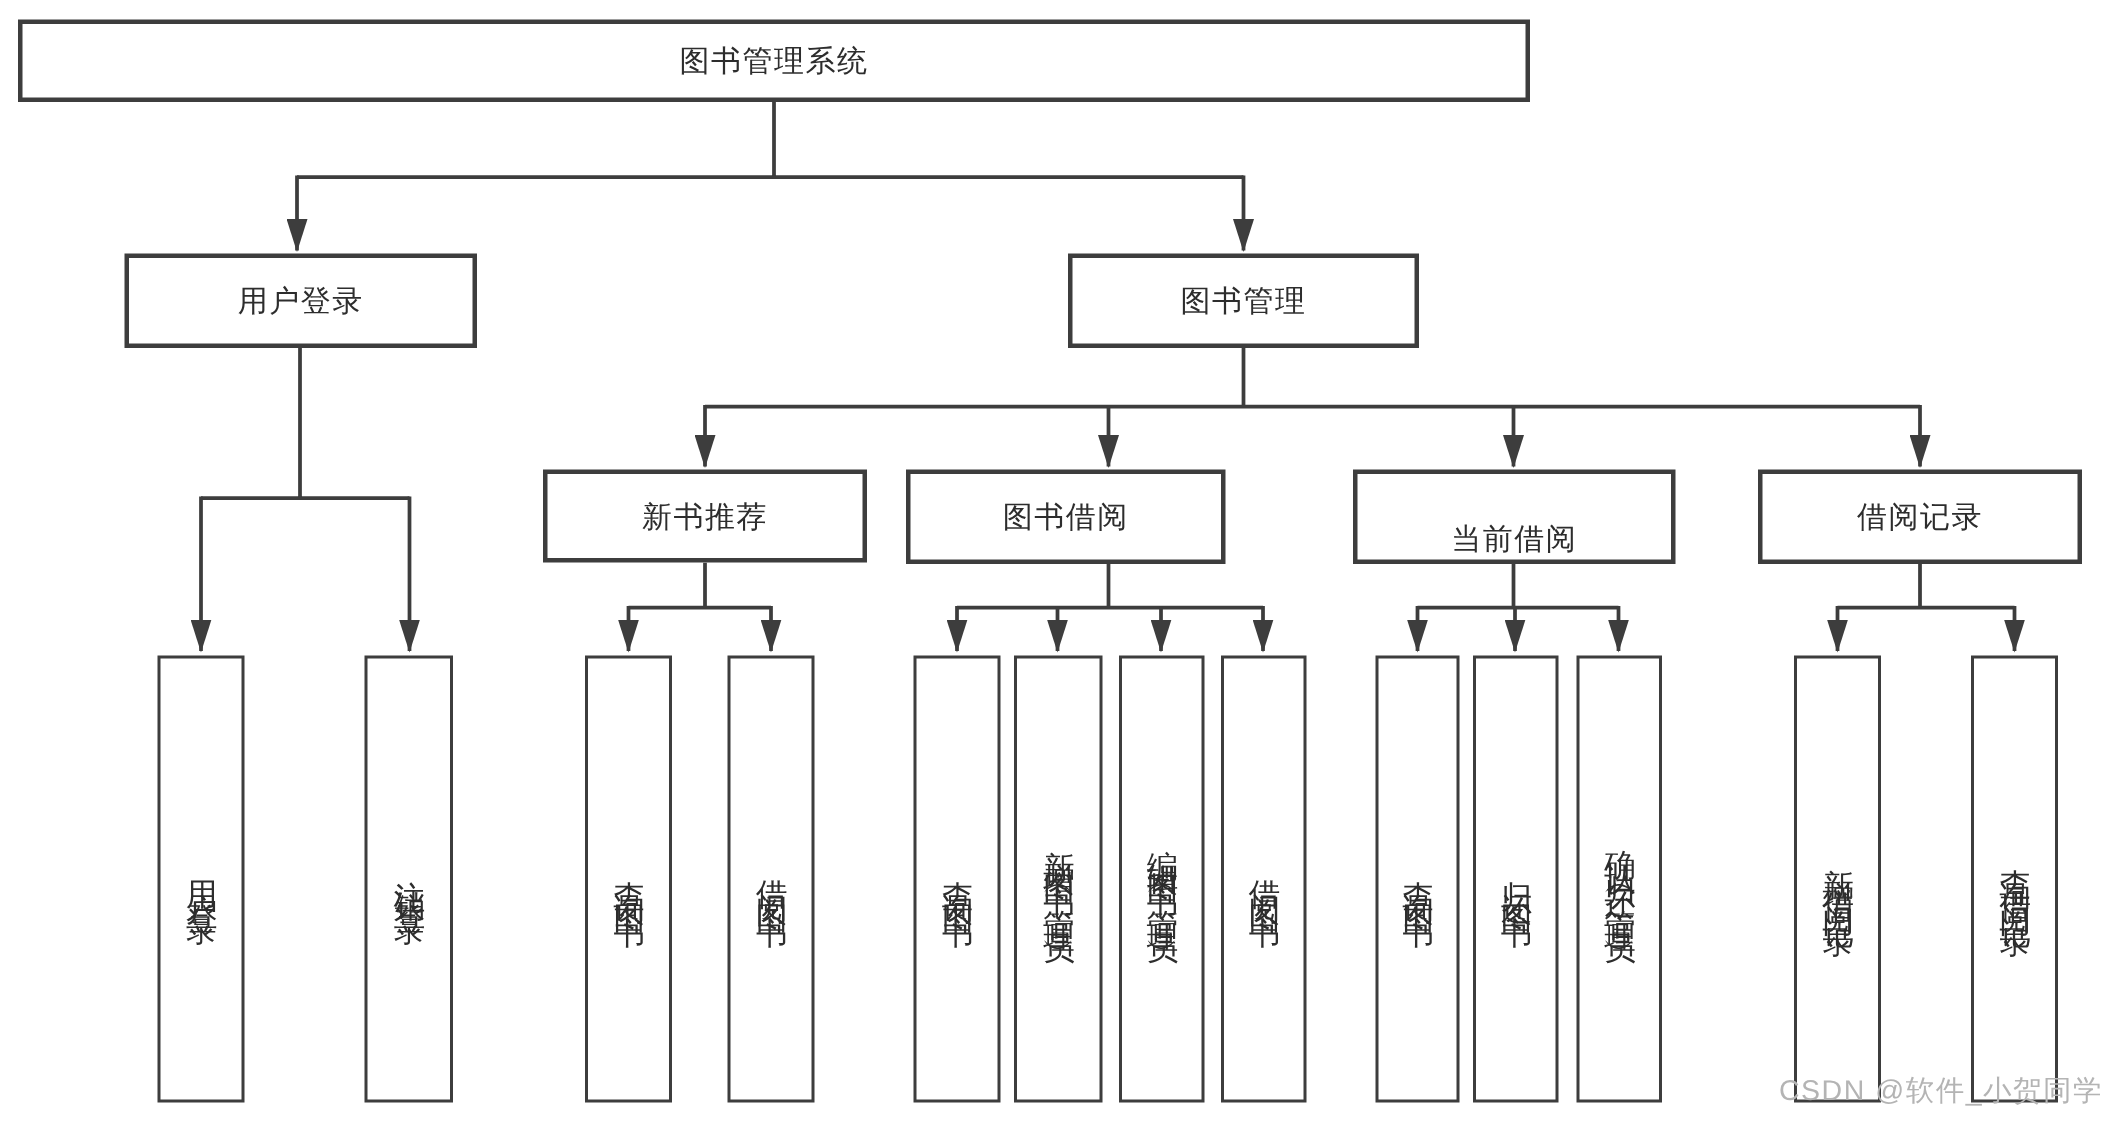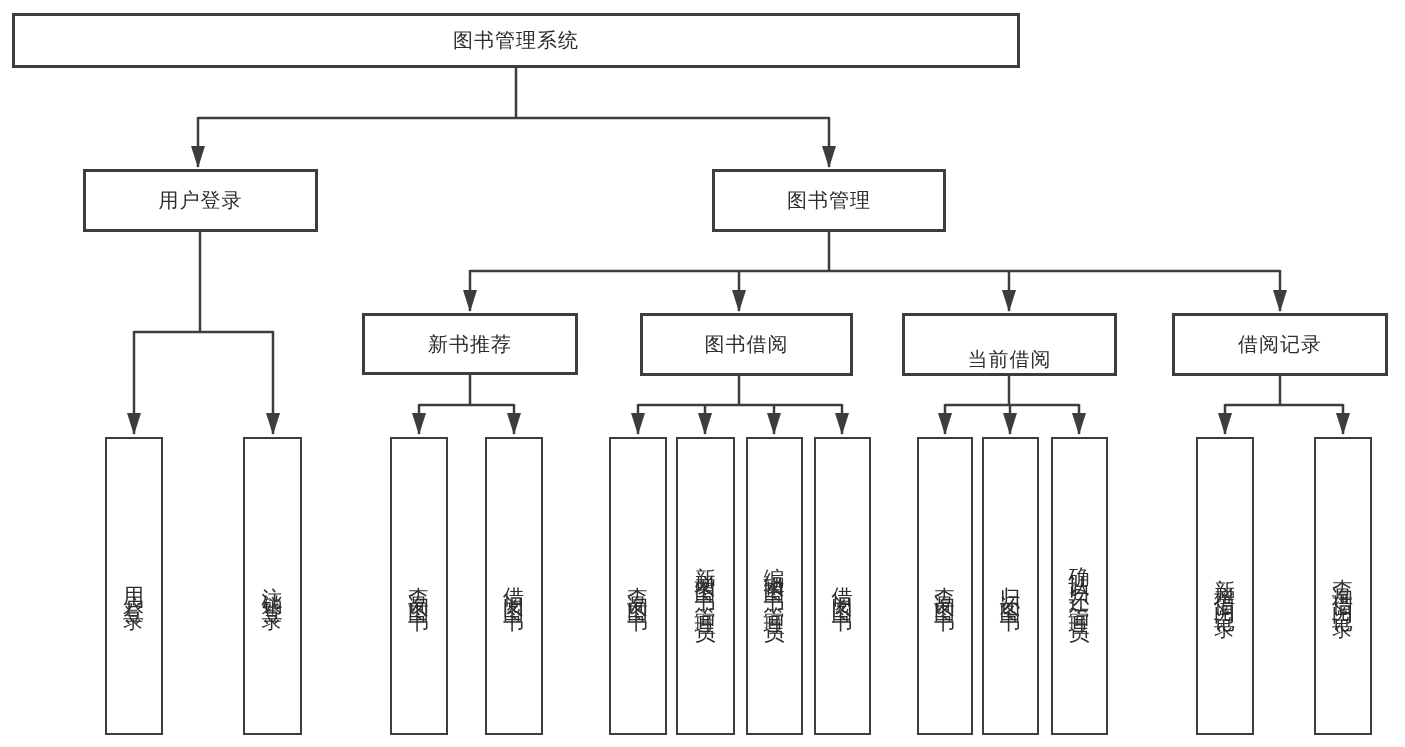--- a/index.html
+++ b/index.html
@@ -44,21 +44,21 @@
     font-size:19px;
     color:#b4b4b4;
     letter-spacing:1px;
     z-index:5;
   }
   
   #n-root {left:12px;  top:13px;  width:1008px;height:55px;}
   #n-login{left:83px;  top:169px; width:235px; height:63px;}
   #n-mgmt {left:712px; top:169px; width:234px; height:63px;}
   #n-rec  {left:362px; top:313px; width:216px; height:62px;}
-  #n-bor  {left:640px; top:313px; width:213px; height:63px;}
+  #n-bor  {left:604px; top:313px; width:213px; height:63px;}
   #n-cur  {left:902px; top:313px; width:215px; height:63px;align-items:flex-end;}
   #n-his  {left:1172px;top:313px; width:216px; height:63px;}
   #l-1 {left:105px; top:437px;width:58px;height:298px;}
   #l-2 {left:243px; top:437px;width:59px;height:298px;}
   #l-3 {left:390px; top:437px;width:58px;height:298px;}
   #l-4 {left:485px; top:437px;width:58px;height:298px;}
   #l-5 {left:609px; top:437px;width:58px;height:298px;}
   #l-6 {left:676px; top:437px;width:59px;height:298px;}
   #l-7 {left:746px; top:437px;width:57px;height:298px;}
   #l-8 {left:814px; top:437px;width:57px;height:298px;}
@@ -173,14 +173,15 @@
   <div id="l-11" class="leaf">
     <span class="vtext">确认归还（管理员）</span>
   </div>
   <div id="l-12" class="leaf">
     <span class="vtext">新增借阅记录</span>
   </div>
   <div id="l-13" class="leaf">
     <span class="vtext">查询借阅记录</span>
   </div>
 
+  <div id="watermark">CSDN @软件_小贺同学</div>
 
 </div>
 
 </body></html>

